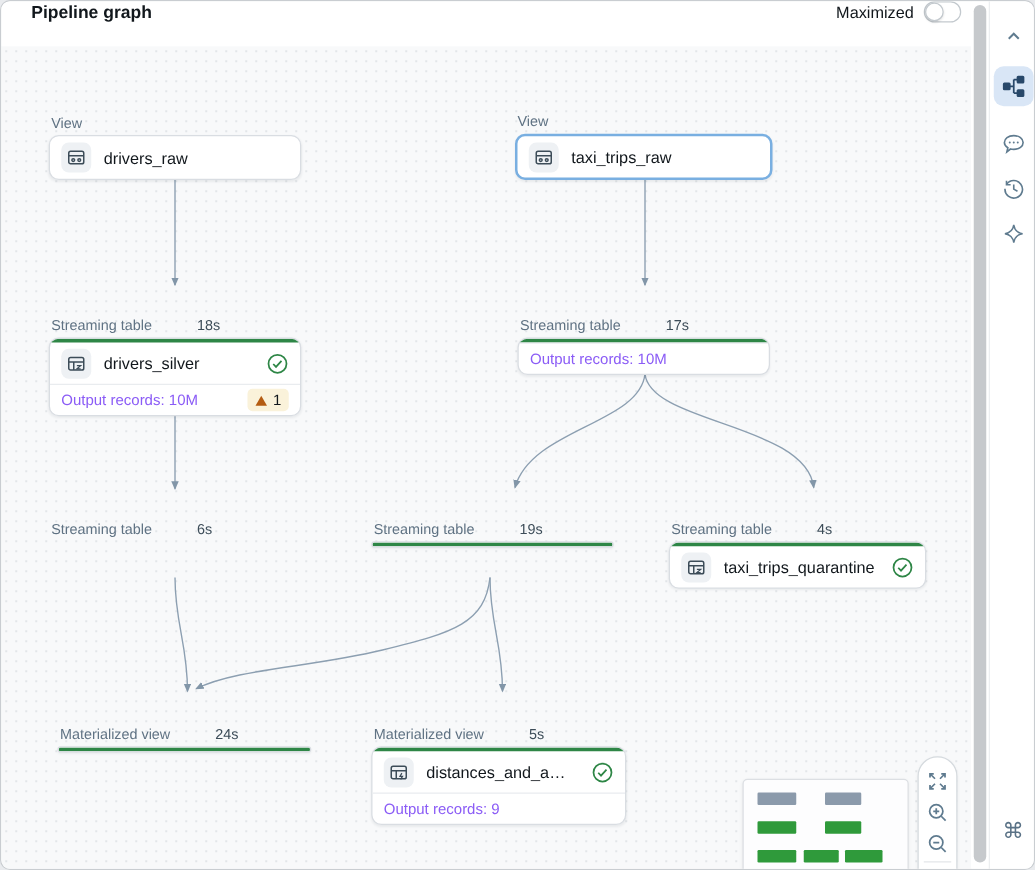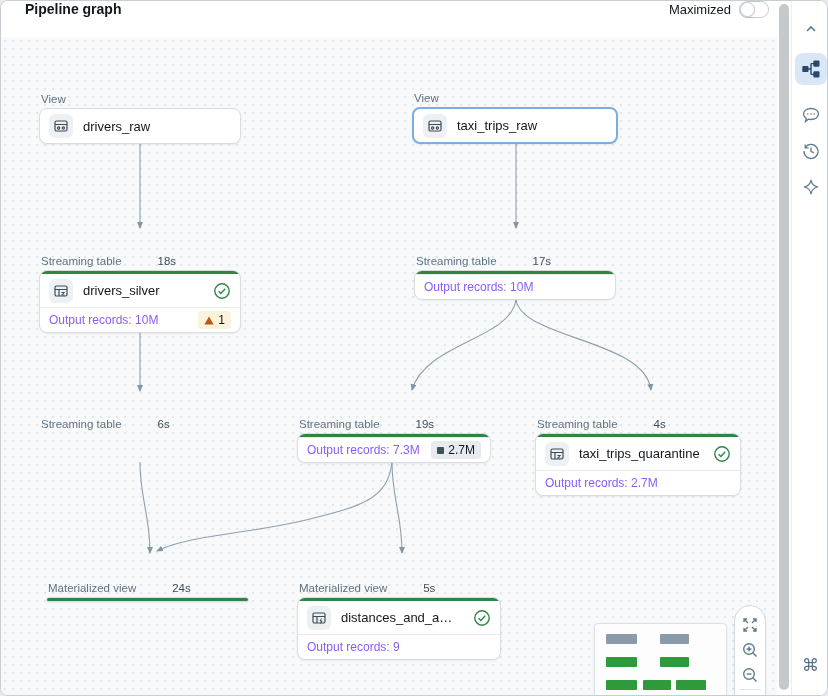--- a/index.html
+++ b/index.html
@@ -204,27 +204,20 @@
         </div>
     </div>
 
     <div class="ngroup" id="g5">
       <div class="nlabel">
           <span class="ntype">Streaming table</span>
           <span class="ndur">19s</span>
         </div>
       <div class="node">
         <div class="ntop"></div>
-        <div class="nfoot">
-          <span class="nout">Output records: 7.3M</span>
-          <span class="badge metric">
-            <span class="sq"></span>
-            <span>2.7M</span>
-          </span>
-        </div>
       </div>
     </div>
 
     <div class="ngroup" id="g6">
       <div class="nlabel">
           <span class="ntype">Streaming table</span>
           <span class="ndur">4s</span>
         </div>
       <div class="node">
         <div class="ntop"></div>
@@ -239,23 +232,20 @@
               </svg>
           </span>
           <span class="nname">taxi_trips_quarantine</span>
           <span class="ncheck">
             <svg width="18" height="18" viewBox="0 0 18 18">
                 <circle cx="9" cy="9" r="7.2" fill="none" stroke="#2e8646" stroke-width="1.4"></circle>
                 <path d="M5.6,9.2 l2.2,2.3 4.4,-4.8" fill="none" stroke="#2e8646" stroke-width="1.4"></path>
               </svg>
           </span>
         </div>
-        <div class="nfoot">
-            <span class="nout">Output records: 2.7M</span>
-          </div>
       </div>
     </div>
 
     <div class="ngroup" id="g7">
       <div class="nlabel">
           <span class="ntype">Materialized view</span>
           <span class="ndur">24s</span>
         </div>
       <div class="node">
         <div class="ntop"></div>

